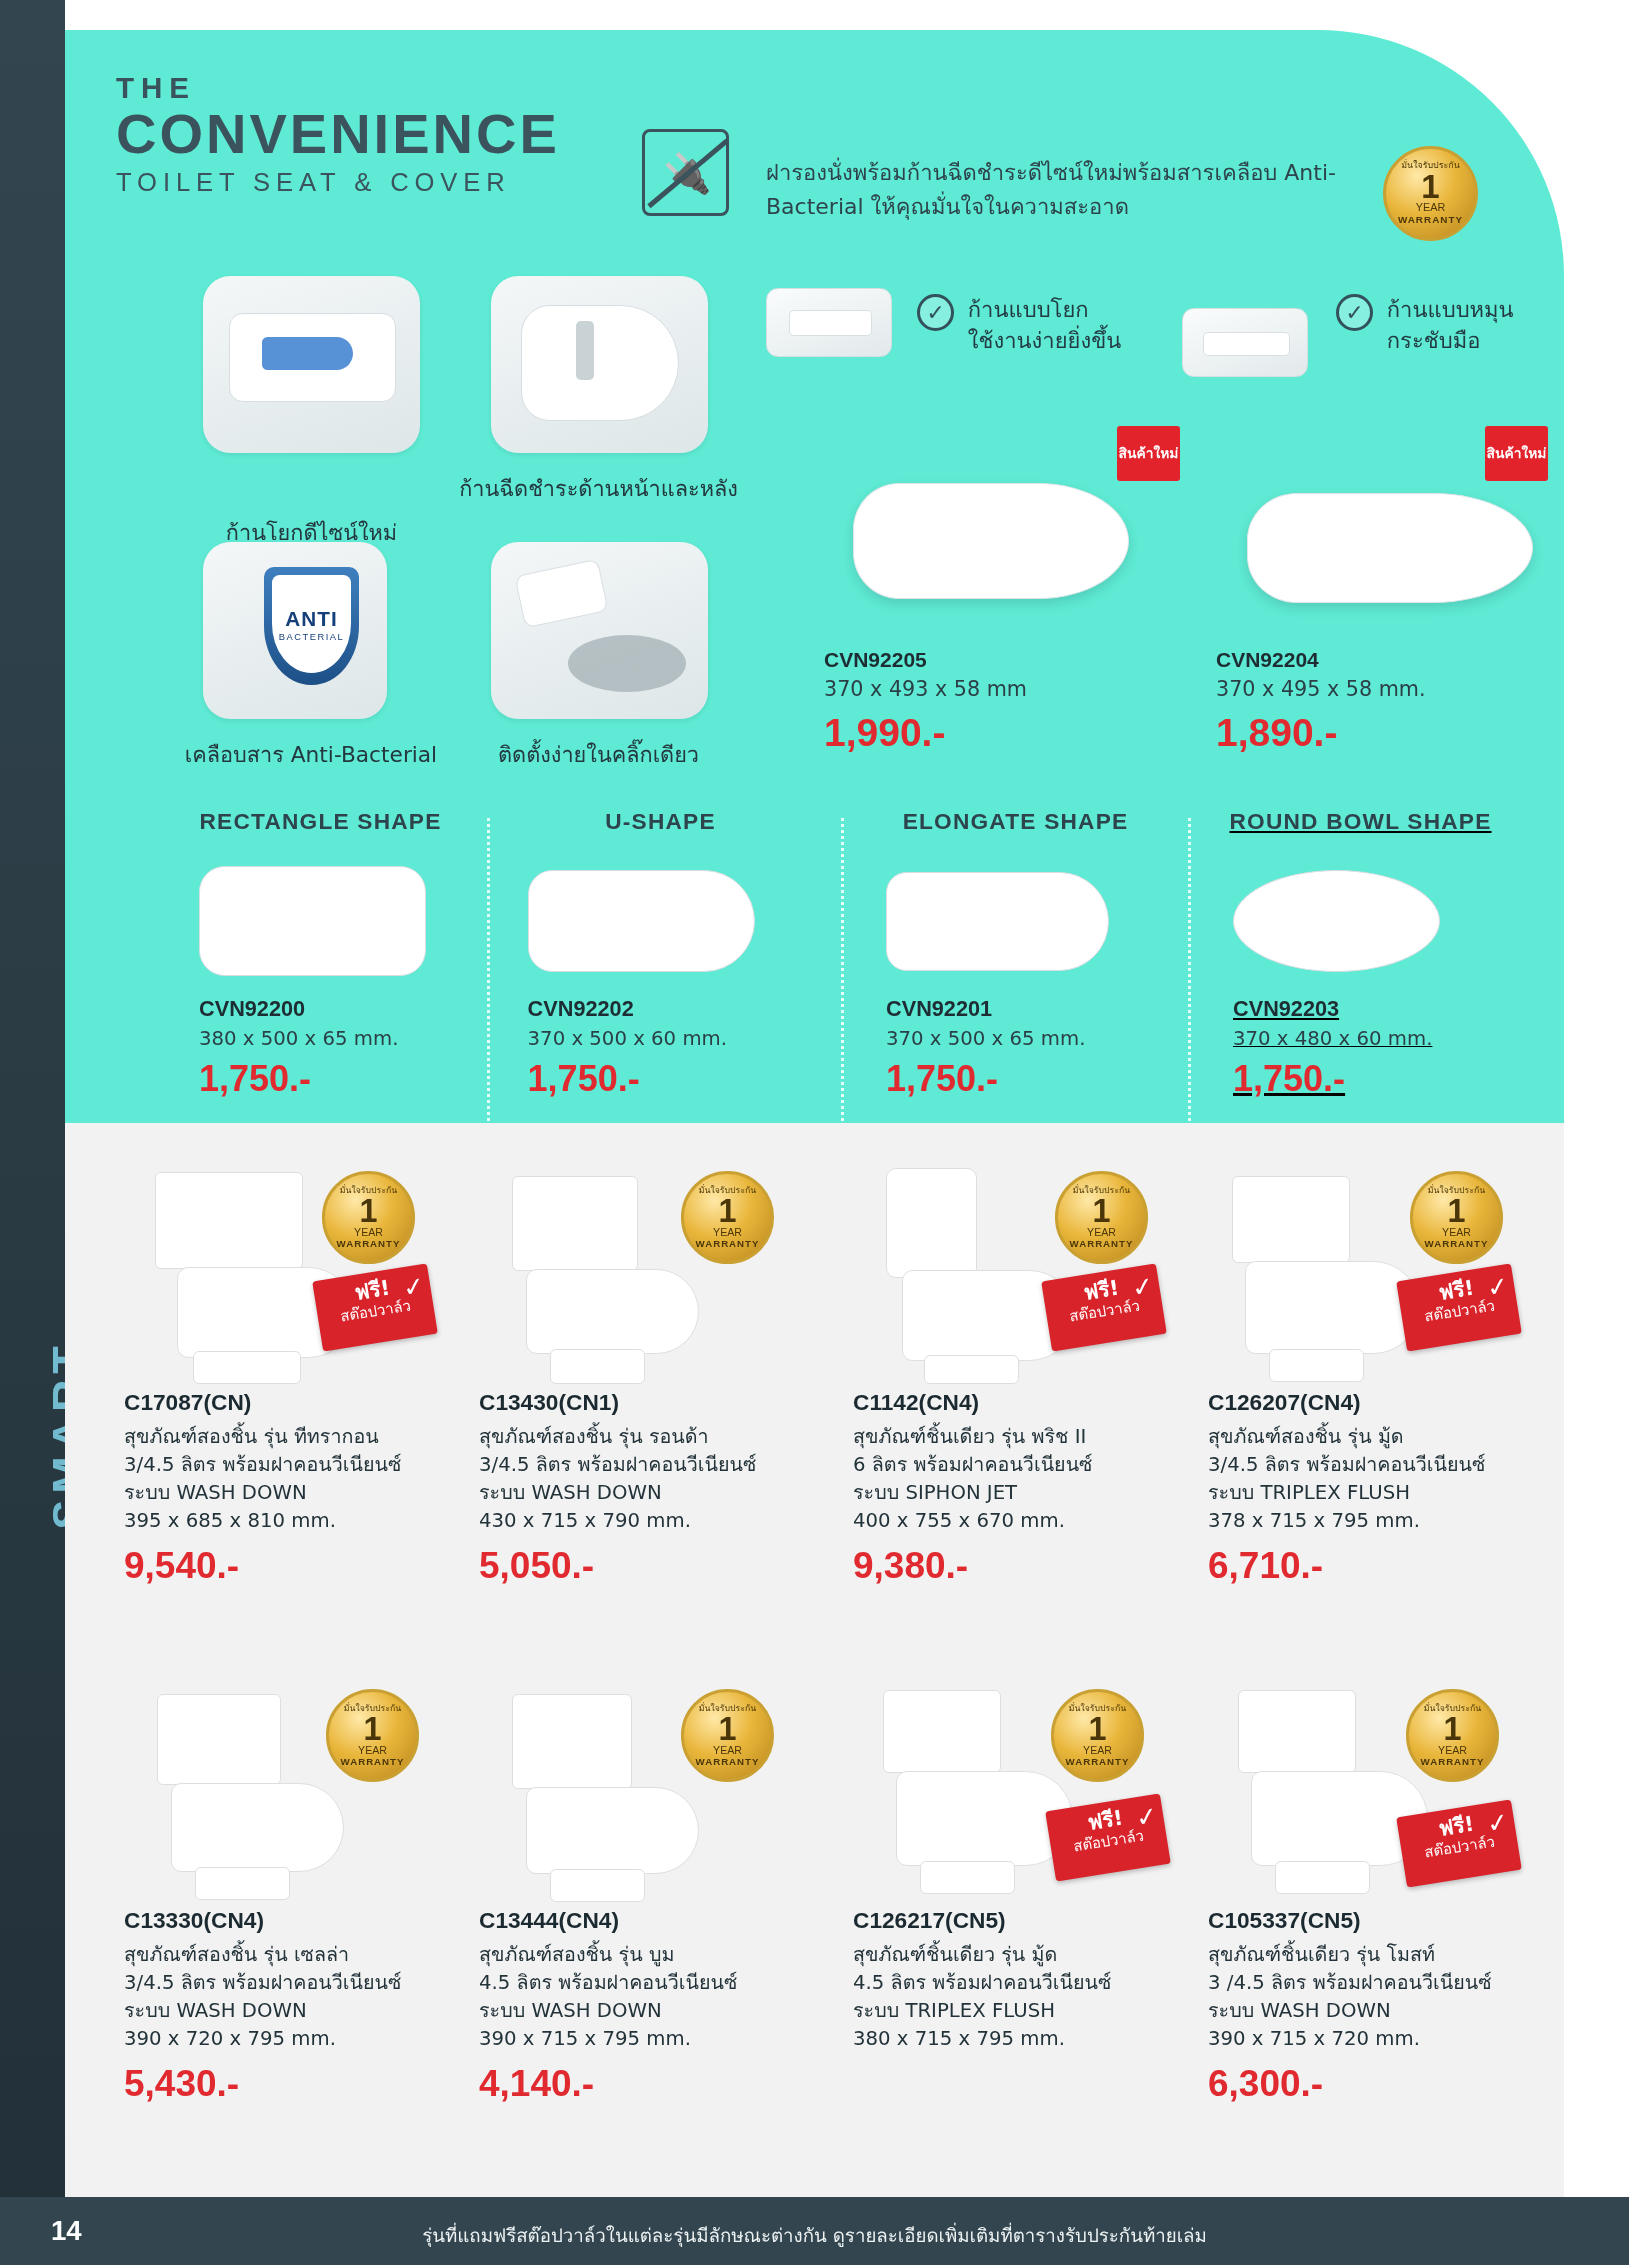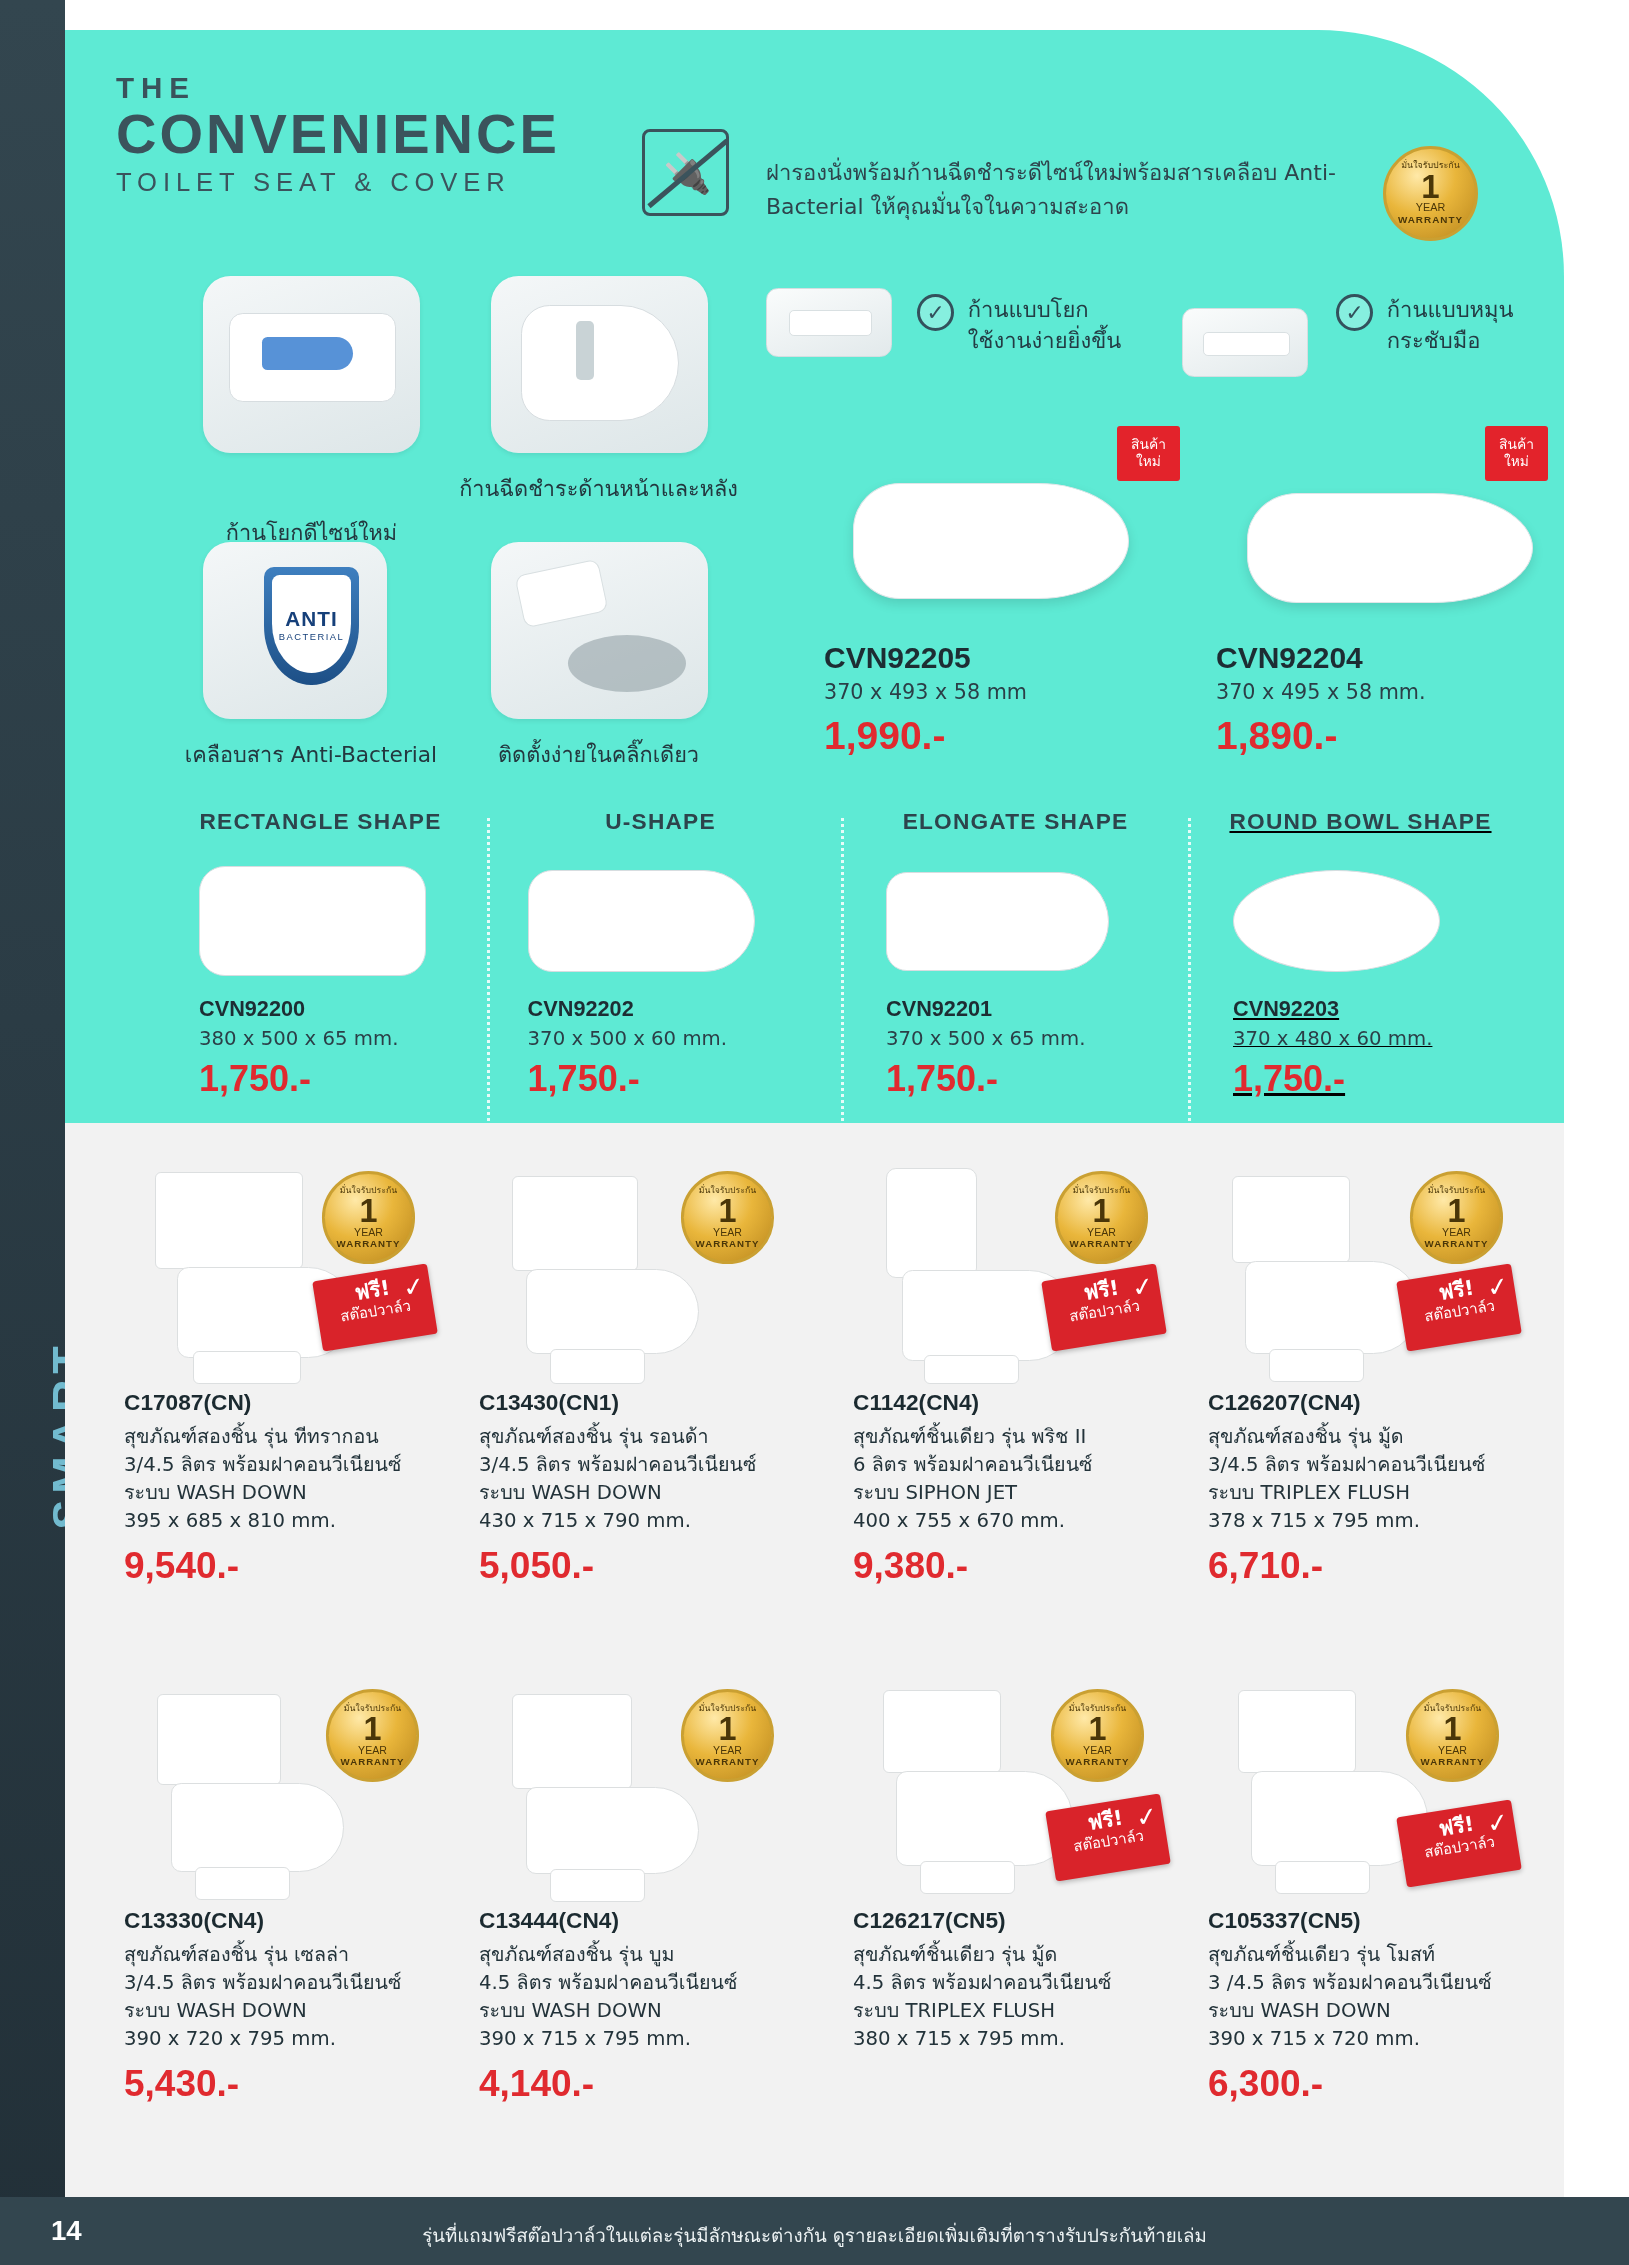--- a/index.html
+++ b/index.html
@@ -162,27 +162,27 @@
     position:absolute;
     background:#ffffff;
     border:1px solid #e0e6e8;
     box-shadow:0 4.9px 11.8px rgba(0,0,0,.12);
   }
   .seat-a { left:788px; top:453px; width:276px; height:116px; border-radius:55px 108px 108px 55px / 55px 69px 69px 55px; }
   .seat-b { left:1182px; top:463px; width:286px; height:110px; border-radius:59px 118px 118px 59px / 55px 65px 65px 55px; }
 
   .newtag {
     position:absolute; width:63px; height:55px; background:#e3232b; color:#fff;
-    border-radius:3px; display:flex; flex-direction:column; align-items:center; justify-content:center;
-    font-size:13.8px; line-height:16.7px; text-align:center;
+    border-radius:3px; display:flex; flex-direction:row; align-items:center; justify-content:center;
+    font-size:13.8px; line-height:16.7px; text-align:center;font-weight:bold;
   }
   .newtag-a { left:1052px; top:396px; }
   .newtag-b { left:1420px; top:396px; }
 
-  .prod-code { font-family:"Liberation Sans", sans-serif; font-size:30px; font-weight:bold; color:#1d2d33; }
+  .prod-code { font-family:"Liberation Sans", sans-serif; font-size:21px; font-weight:bold; color:#1d2d33;margin-top:7px; }
   .prod-dim  { font-size:20.7px; color:#2b3f47; margin-top:5.9px; }
   .prod-price{ font-family:"Liberation Sans", sans-serif; font-size:39px; font-weight:bold; color:#e02a2f; margin-top:9.9px; }
 
   .blk-a { position:absolute; left:759px; top:611px; }
   .blk-b { position:absolute; left:1151px; top:611px; }
 
   
   .shape-col { position:absolute; top:778px; width:325px; text-align:left; }
   .shape-title {
     font-family:"Liberation Sans", sans-serif;

